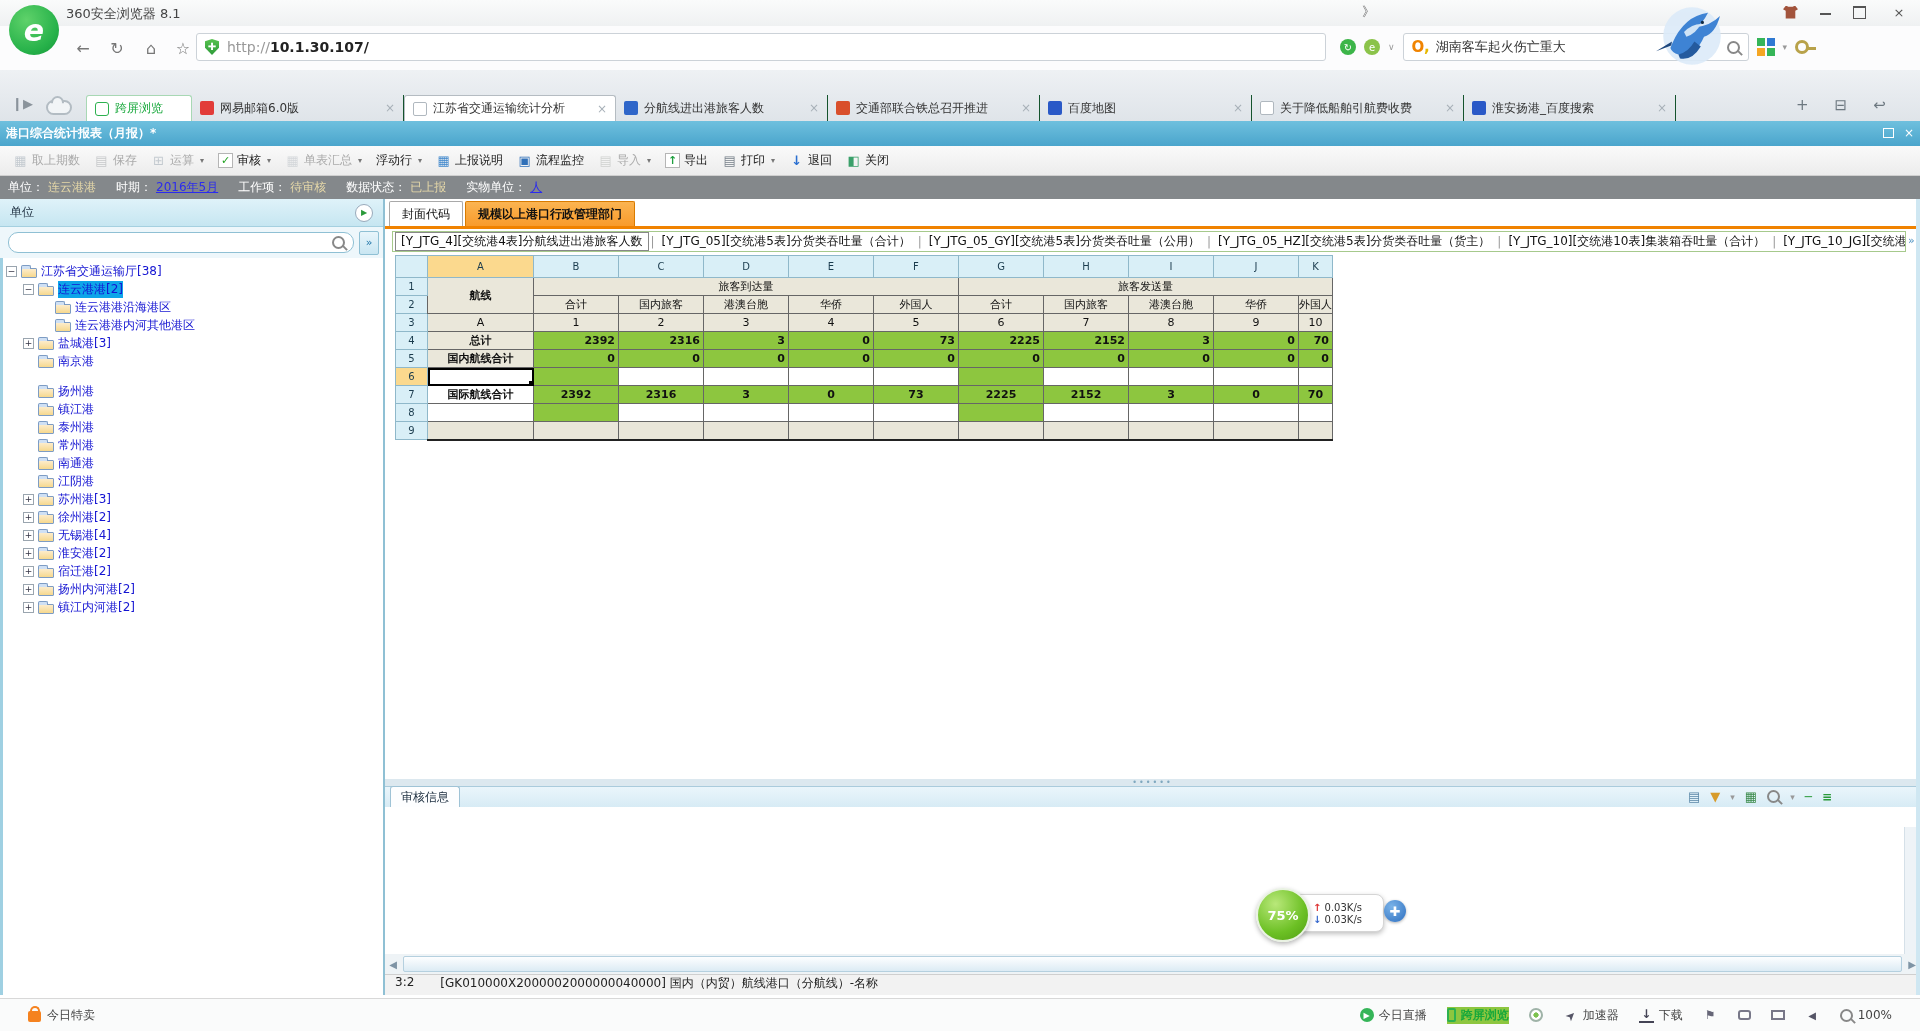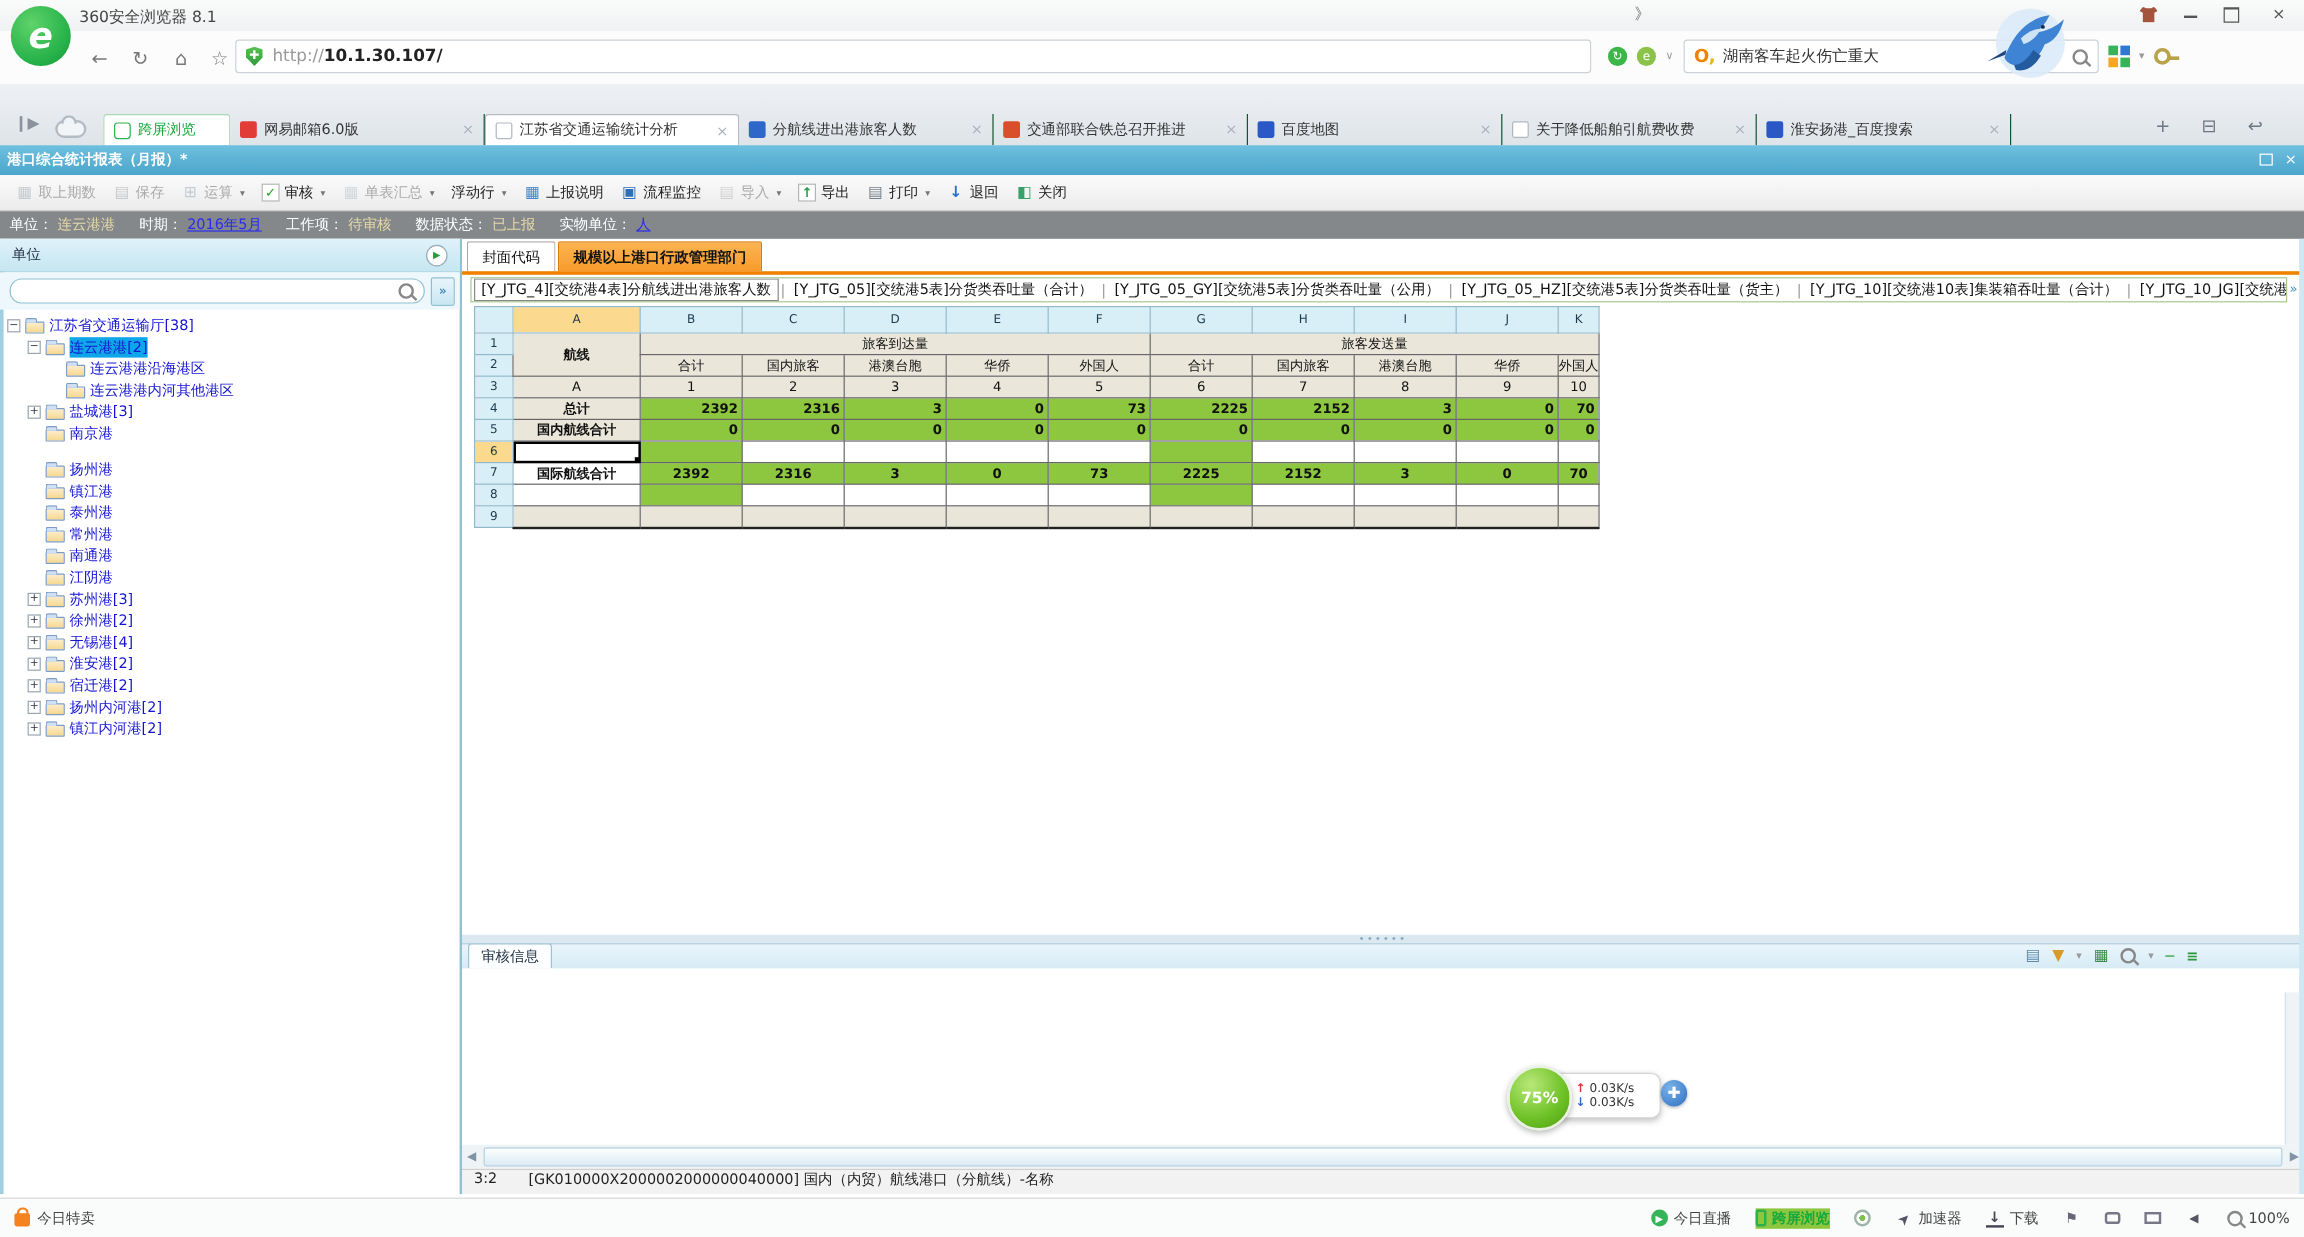--- a/index.html
+++ b/index.html
@@ -171,21 +171,21 @@
 
   
   #hscroll{left:385px;top:954px;width:1535px;height:20px;background:#eef3f6;display:flex;align-items:center;}
   .scr-arrow{width:16px;text-align:center;color:#7f94a5;font-size:10px;}
   #hthumb{flex:1;height:14px;margin:0 2px;background:linear-gradient(#fdfeff,#dcebf4);border:1px solid #b5d0df;border-radius:2px;}
   #app-statusbar{left:385px;top:974px;width:1535px;height:21px;background:#f2f2f2;border-top:1px solid #cfcfcf;
                  display:flex;align-items:flex-start;gap:26px;padding-left:10px;box-sizing:border-box;color:#222;}
 
   
   #bottom-bar{left:0;top:998px;width:1920px;height:33px;background:#fafbfb;border-top:1px solid #d8d8d8;
-              display:flex;align-items:center;justify-content:space-between;padding:0 12px;box-sizing:border-box;}
+              display:flex;align-items:center;justify-content:space-between;padding:0 28px;box-sizing:border-box;}
   #bb-left{display:flex;align-items:center;gap:6px;color:#444;}
   .bag{width:13px;height:11px;background:#f5821f;border-radius:2px;position:relative;margin-top:3px;}
   .bag::before{content:"";position:absolute;top:-5px;left:2px;width:6px;height:5px;border:2px solid #f5821f;
                border-bottom:none;border-radius:6px 6px 0 0;}
   #bb-right{display:flex;align-items:center;gap:20px;color:#444;}
   .bb-item{display:flex;align-items:center;gap:5px;}
   .bb-item.green{color:#17a83b;}
   .bbic{display:inline-grid;place-items:center;width:15px;height:15px;font-size:12px;}
   .ic-playcircle{width:14px;height:14px;border-radius:50%;background:#35b558;color:#fff;font-size:8px;}
   .ic-phone{width:9px;height:14px;border:2px solid #2db14f;border-radius:2px;box-sizing:border-box;}

